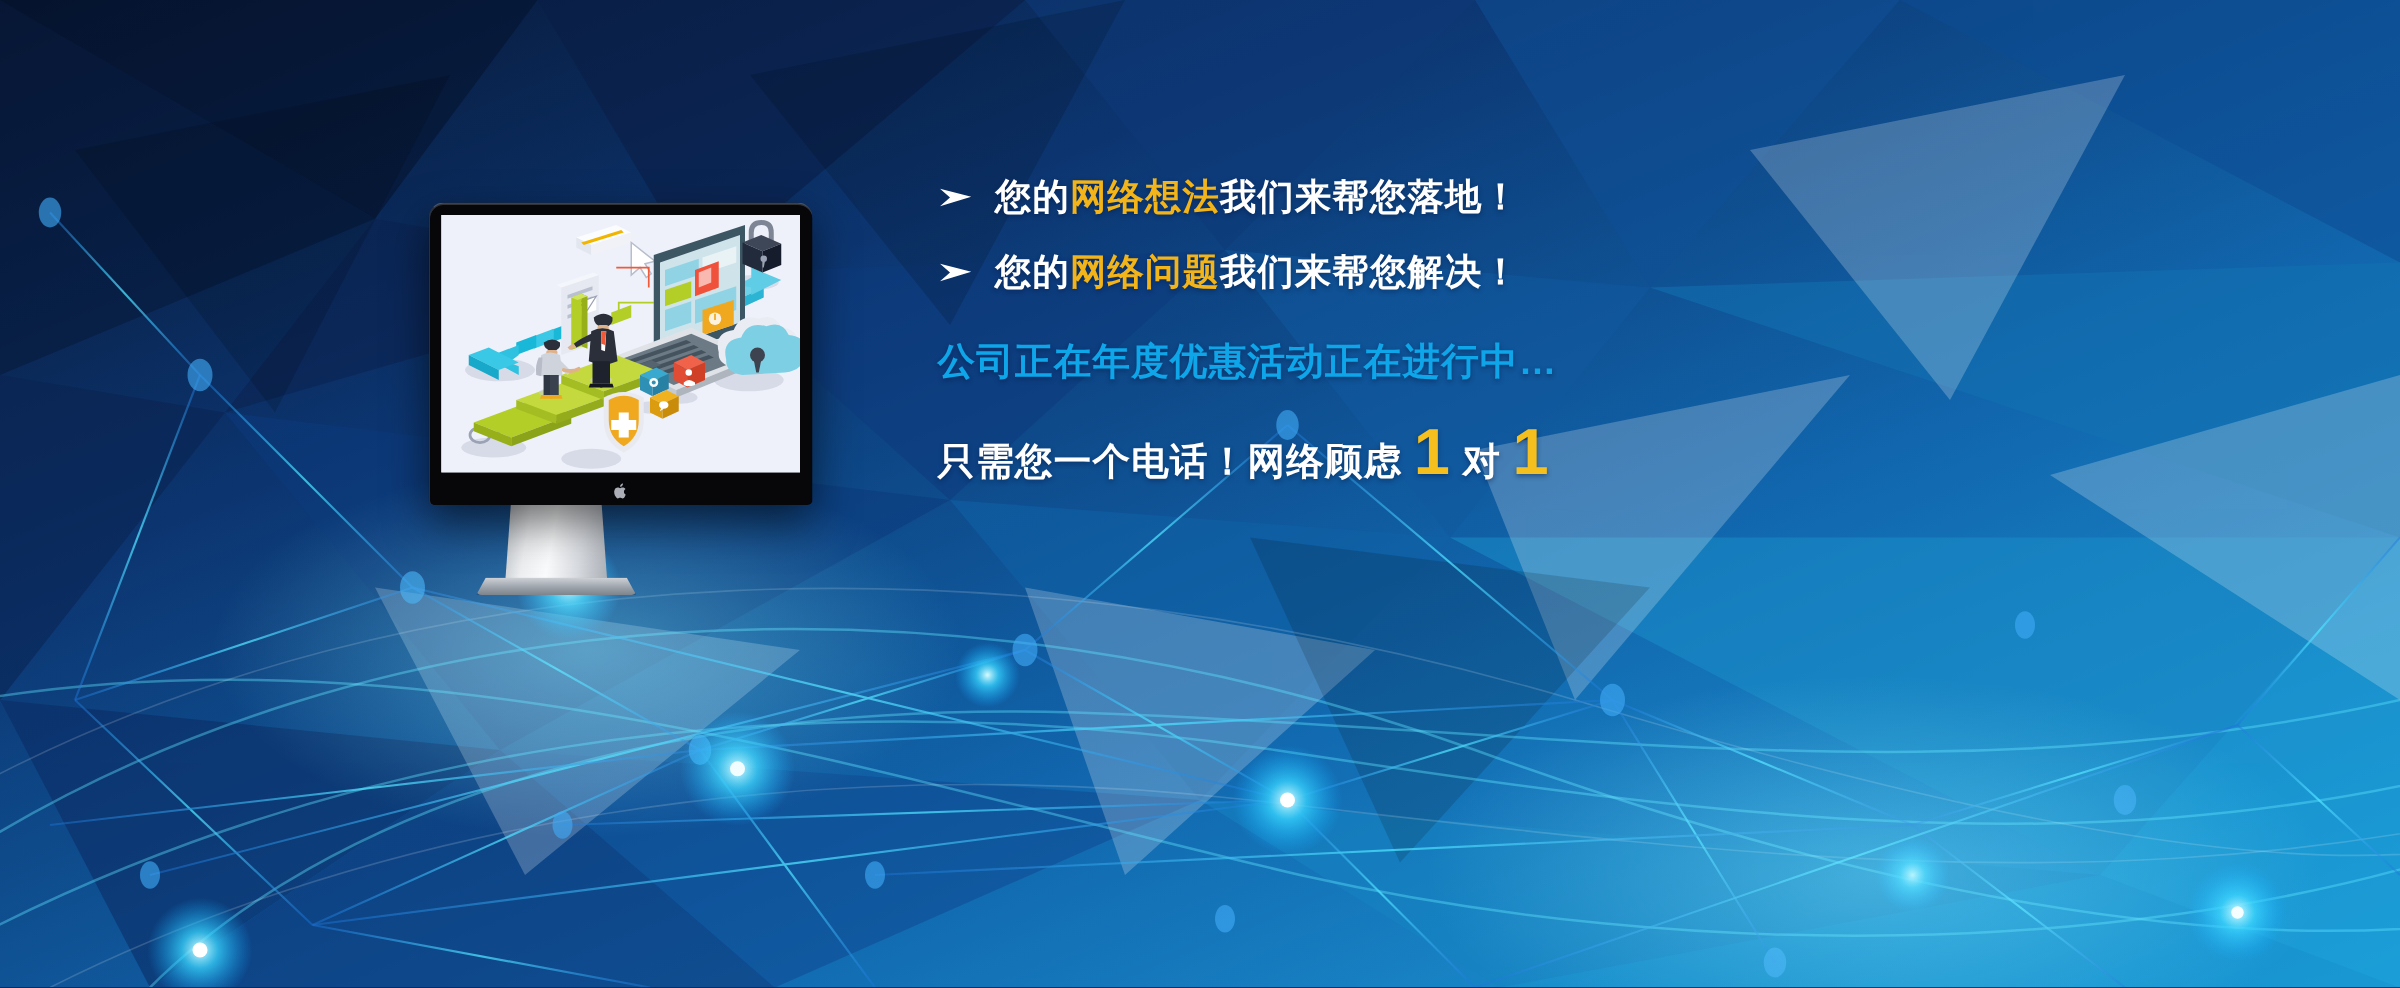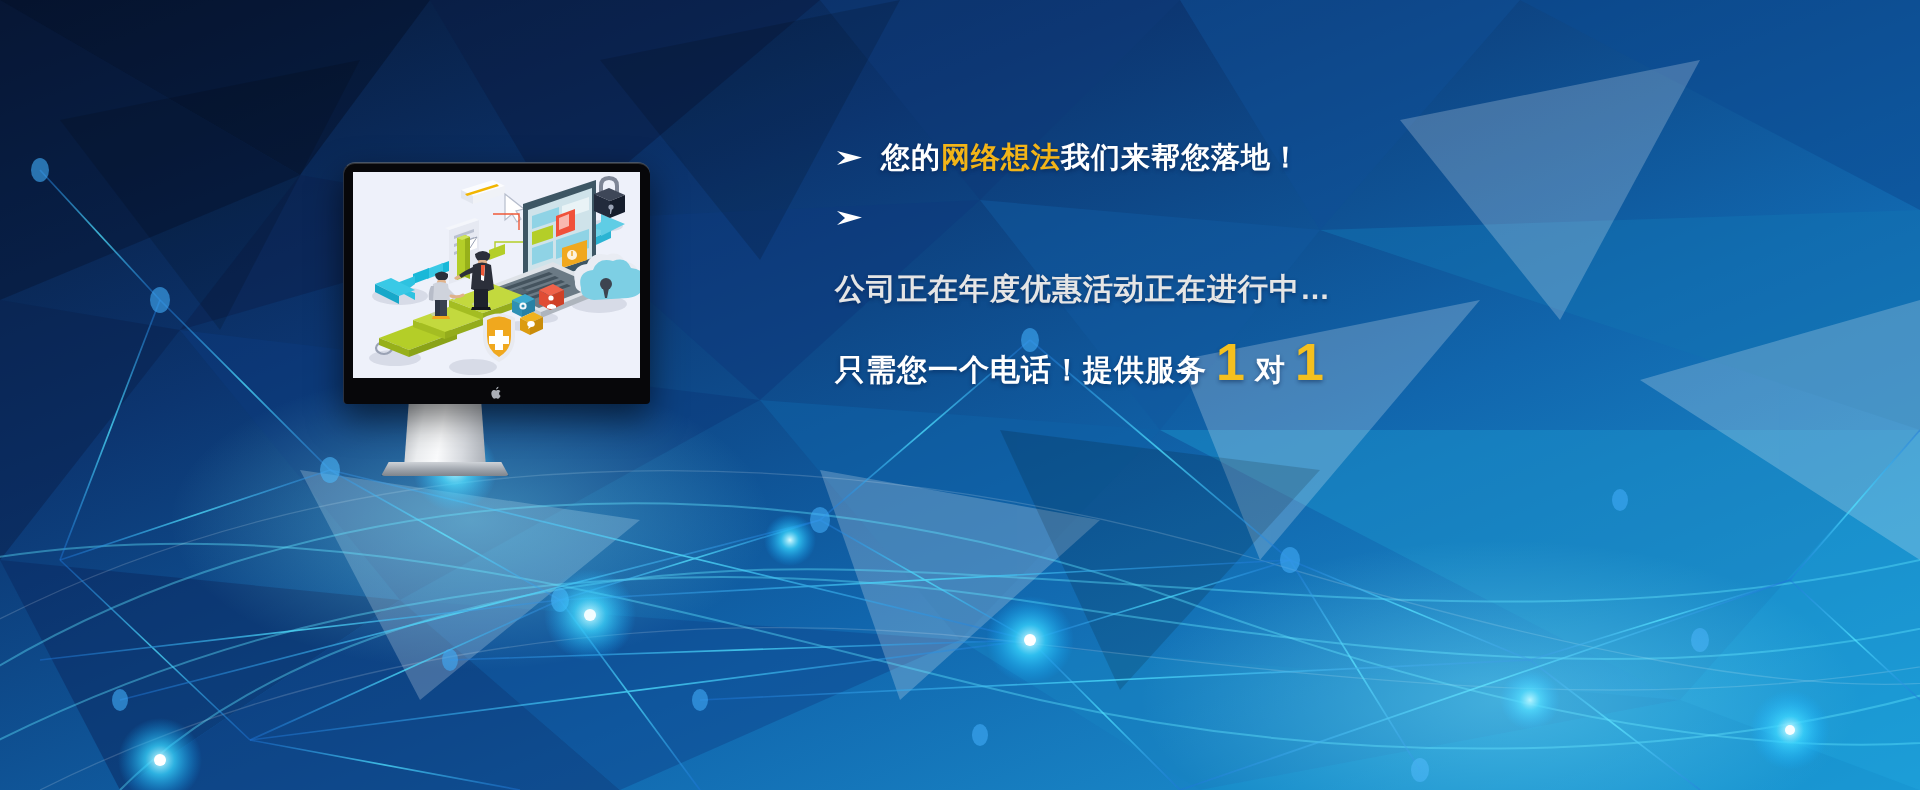--- a/index.html
+++ b/index.html
@@ -38,30 +38,30 @@
   }
   #monitor-foot{
     position:absolute;z-index:5;left:381px;top:462px;width:128px;height:14px;
     background:linear-gradient(180deg,#cfd3d8 0%,#9aa0a8 60%,#7e848c 100%);
     clip-path:polygon(6% 0,94% 0,100% 100%,0 100%);
     border-radius:0 0 4px 4px;
     box-shadow:0 5px 14px rgba(0,0,0,.45);
   }
 
   
-  #copy{position:absolute;z-index:8;left:835px;top:128px;width:760px;}
+  #copy{position:absolute;z-index:8;left:750px;top:128px;width:760px;}
   .bullet-row{display:flex;align-items:center;height:60px;}
   .bullet-arrow{width:46px;flex:0 0 46px;display:flex;align-items:center;}
   .bullet-text{
     font-size:29px;font-weight:bold;color:#ffffff;letter-spacing:1px;
     text-shadow:0 2px 4px rgba(0,20,60,.45);white-space:nowrap;
   }
   .hl{color:#F2B418;}
   #promo-line{
-    margin-top:21px;font-size:30px;font-weight:bold;color:#e5e5e5;letter-spacing:1px;
+    margin-top:21px;font-size:30px;font-weight:bold;color:#0ea5e9;letter-spacing:1px;
     text-shadow:0 2px 4px rgba(0,20,60,.45);white-space:nowrap;
   }
   #cta-line{
     margin-top:32px;font-size:30px;font-weight:bold;color:#ffffff;letter-spacing:1px;
     text-shadow:0 2px 4px rgba(0,20,60,.45);white-space:nowrap;
     display:flex;align-items:baseline;
   }
   .big-num{
     font-size:52px;font-weight:bold;color:#F5C01E;line-height:0.8;
     padding:0 9px;font-family:"Liberation Sans",sans-serif;
@@ -435,26 +435,27 @@
       </span>
       <span class="bullet-text"><span>您的</span><span class="hl">网络想法</span><span>我们来帮您落地！</span></span>
     </div>
 
     <div class="bullet-row">
       <span class="bullet-arrow">
         <svg width="30" height="20" viewBox="0 0 30 20">
           <path d="M2 3 L27 9.4 L2 17 L10 9.9 Z" fill="#ffffff"></path>
         </svg>
       </span>
+      <span class="bullet-text"><span>您的</span><span class="hl">网络问题</span><span>我们来帮您解决！</span></span>
     </div>
 
 
     <div id="promo-line">公司正在年度优惠活动正在进行中…</div>
 
     <div id="cta-line">
-      <span class="cta-seg">只需您一个电话！提供服务</span>
+      <span class="cta-seg">只需您一个电话！网络顾虑</span>
       <span class="big-num">1</span>
       <span class="cta-seg">对</span>
       <span class="big-num">1</span>
     </div>
 
   </div>
 </div>
 
 </body></html>

